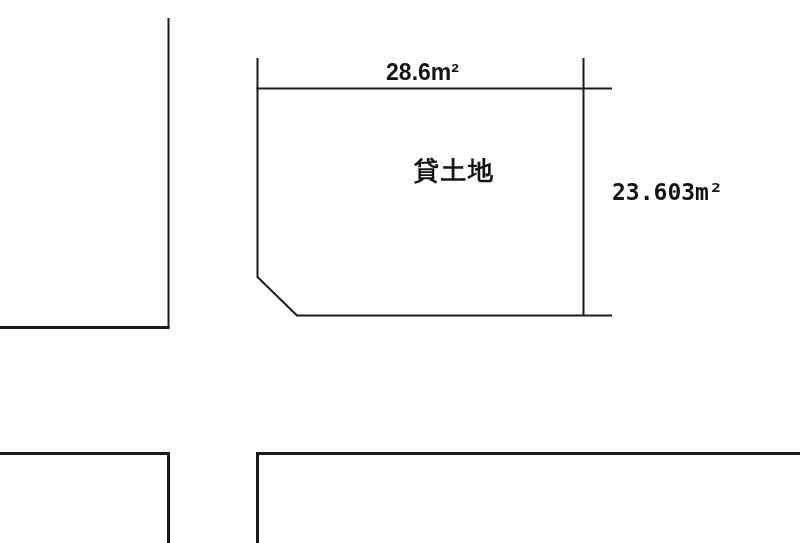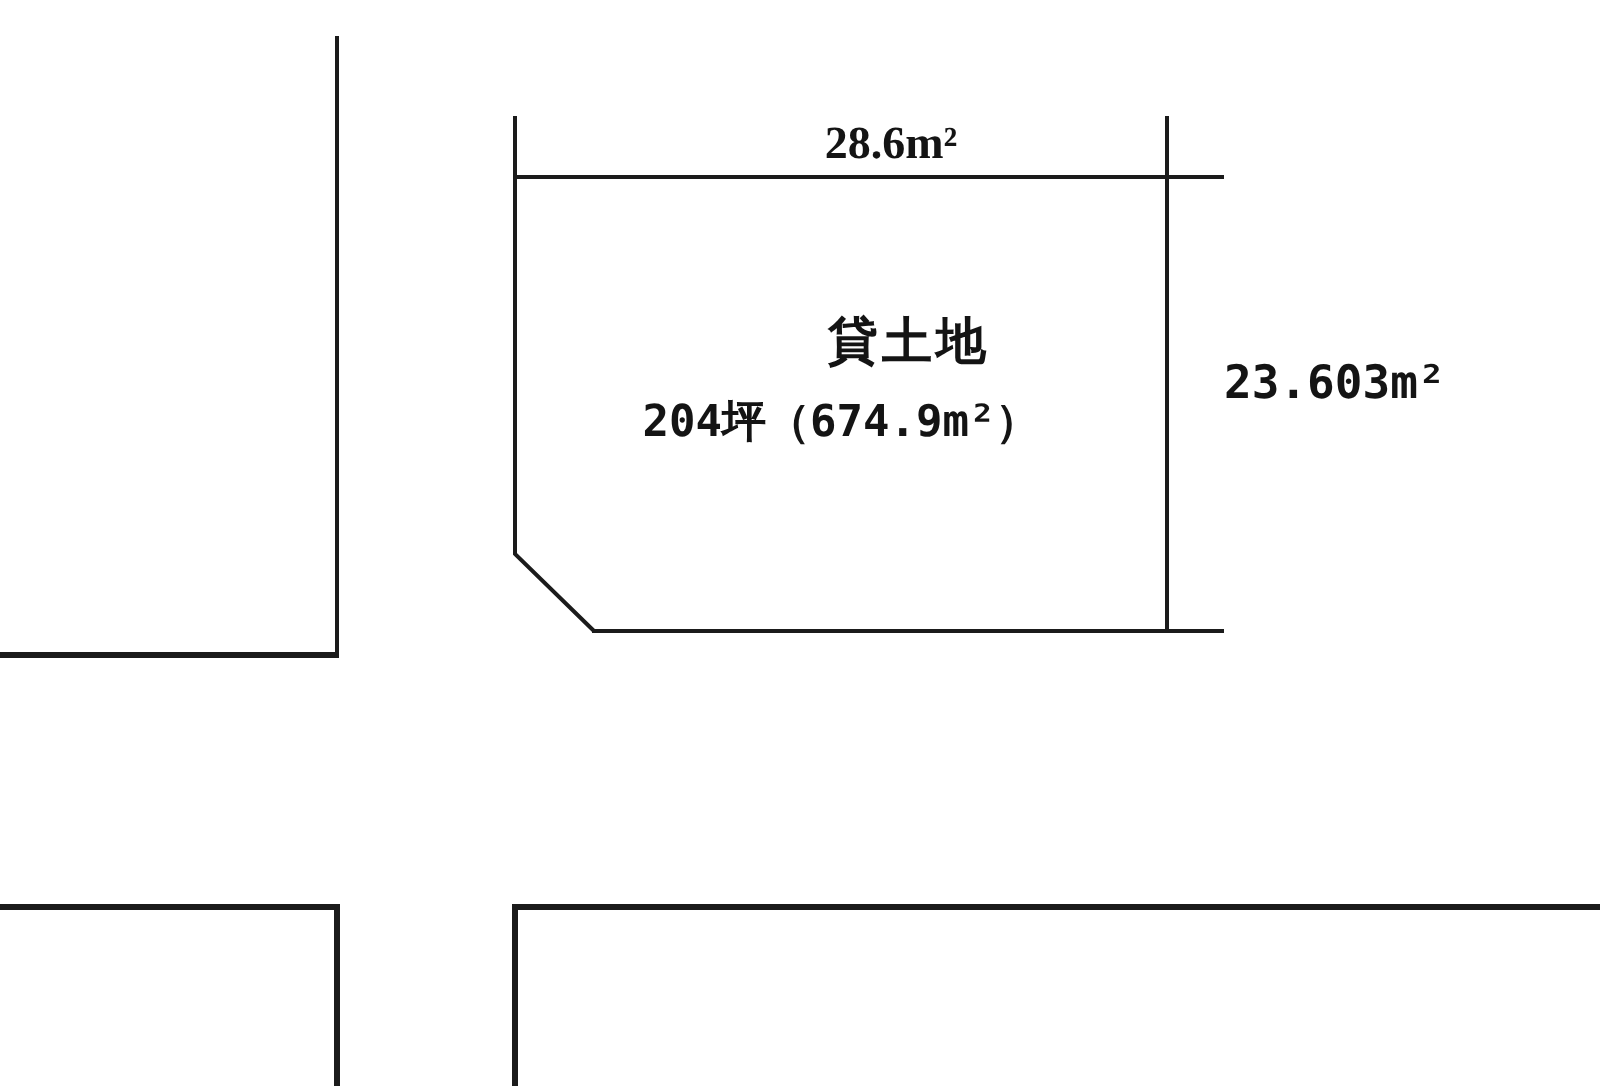--- a/index.html
+++ b/index.html
@@ -24,25 +24,25 @@
     left: 0;
     top: 0;
   }
   .label {
     position: absolute;
     color: #141414;
     white-space: nowrap;
     font-weight: bold;
   }
   .dim-top {
-    left: 268px;
+    left: 245px;
     top: 59px;
     width: 355px;
     text-align: center;
-    font-family: Liberation Serif, serif;
+    font-family: Liberation Sans, sans-serif;
     font-size: 23px;
     line-height: 26px;
   }
   .dim-right {
     left: 612px;
     top: 179px;
     font-family: "DejaVu Sans Mono", "DejaVu Sans", monospace;
     font-size: 23px;
     line-height: 26px;
   }
@@ -87,15 +87,14 @@
 
     <polyline points="257.5,543 257.5,453.5 800,453.5" fill="none" stroke-width="3" stroke="#1b1b1b"></polyline>
   </svg>
 
   <div class="label dim-top">28.6m²</div>
 
   <div class="label dim-right">23.603m²</div>
 
   <div class="label plot-usage">貸土地</div>
 
-  <div class="label plot-area">204坪（674.9m²）</div>
 
 </div>
 
 </body></html>

